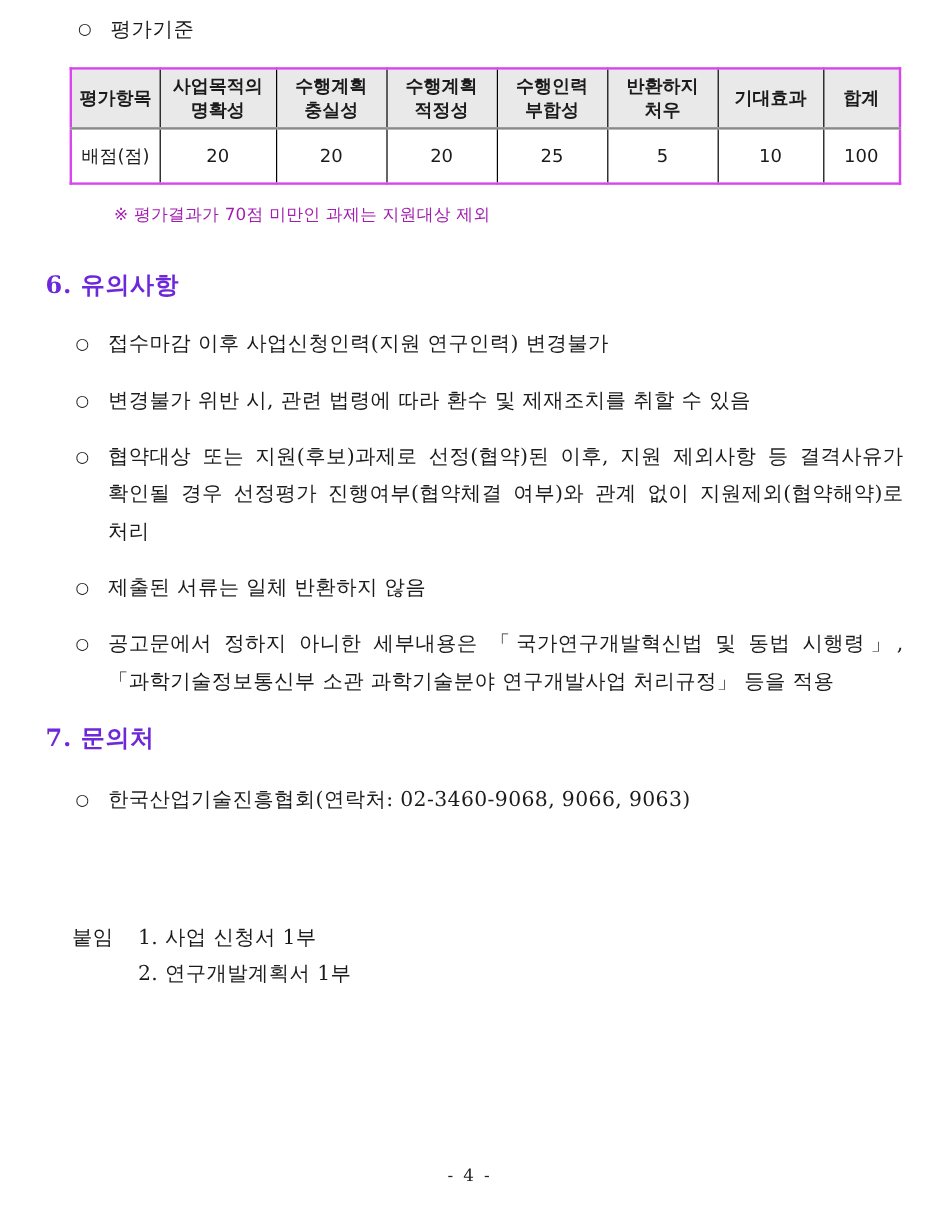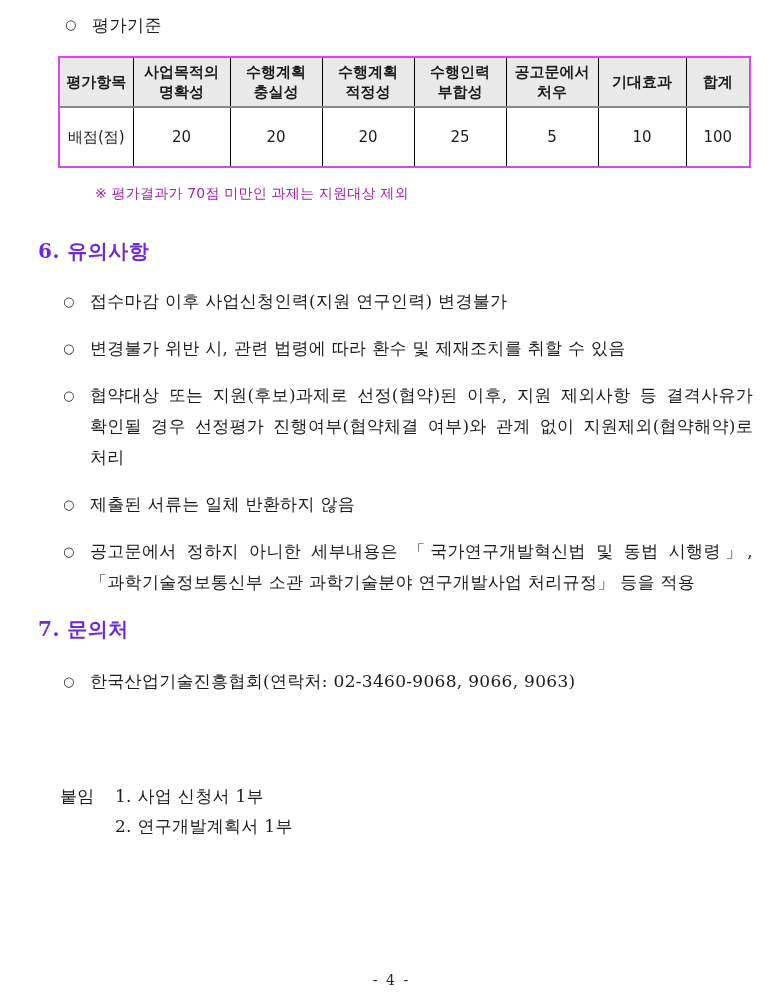--- a/index.html
+++ b/index.html
@@ -53,21 +53,21 @@
     font-weight: bold;
     font-size: 15px;
     line-height: 20px;
     height: 50px;
     padding: 4px 2px;
     border-bottom: 2px solid #8a8a8a;
   }
   table.criteria tr.body-row td {
     background: #ffffff;
     font-size: 15px;
-    height: 60px;
+    height: 46px;
     font-weight: normal;
   }
 
   
   .table-note {
     margin-top: 16px;
     margin-left: 57px;
     font-family: "DejaVu Sans", "Liberation Sans", sans-serif;
     font-size: 14px;
     line-height: 18px;
@@ -152,21 +152,21 @@
         <col style="width:88px">
         <col style="width:64px">
     </colgroup>
     <tbody>
       <tr class="head-row">
         <th>평가항목</th>
         <th>사업목적의 명확성</th>
         <th>수행계획 충실성</th>
         <th>수행계획 적정성</th>
         <th>수행인력 부합성</th>
-        <th>공고문에서 처우</th>
+        <th>반환하지 처우</th>
         <th>기대효과</th>
         <th>합계</th>
       </tr>
       <tr class="body-row">
         <td>배점(점)</td>
         <td>20</td>
         <td>20</td>
         <td>20</td>
         <td>25</td>
         <td>5</td>

